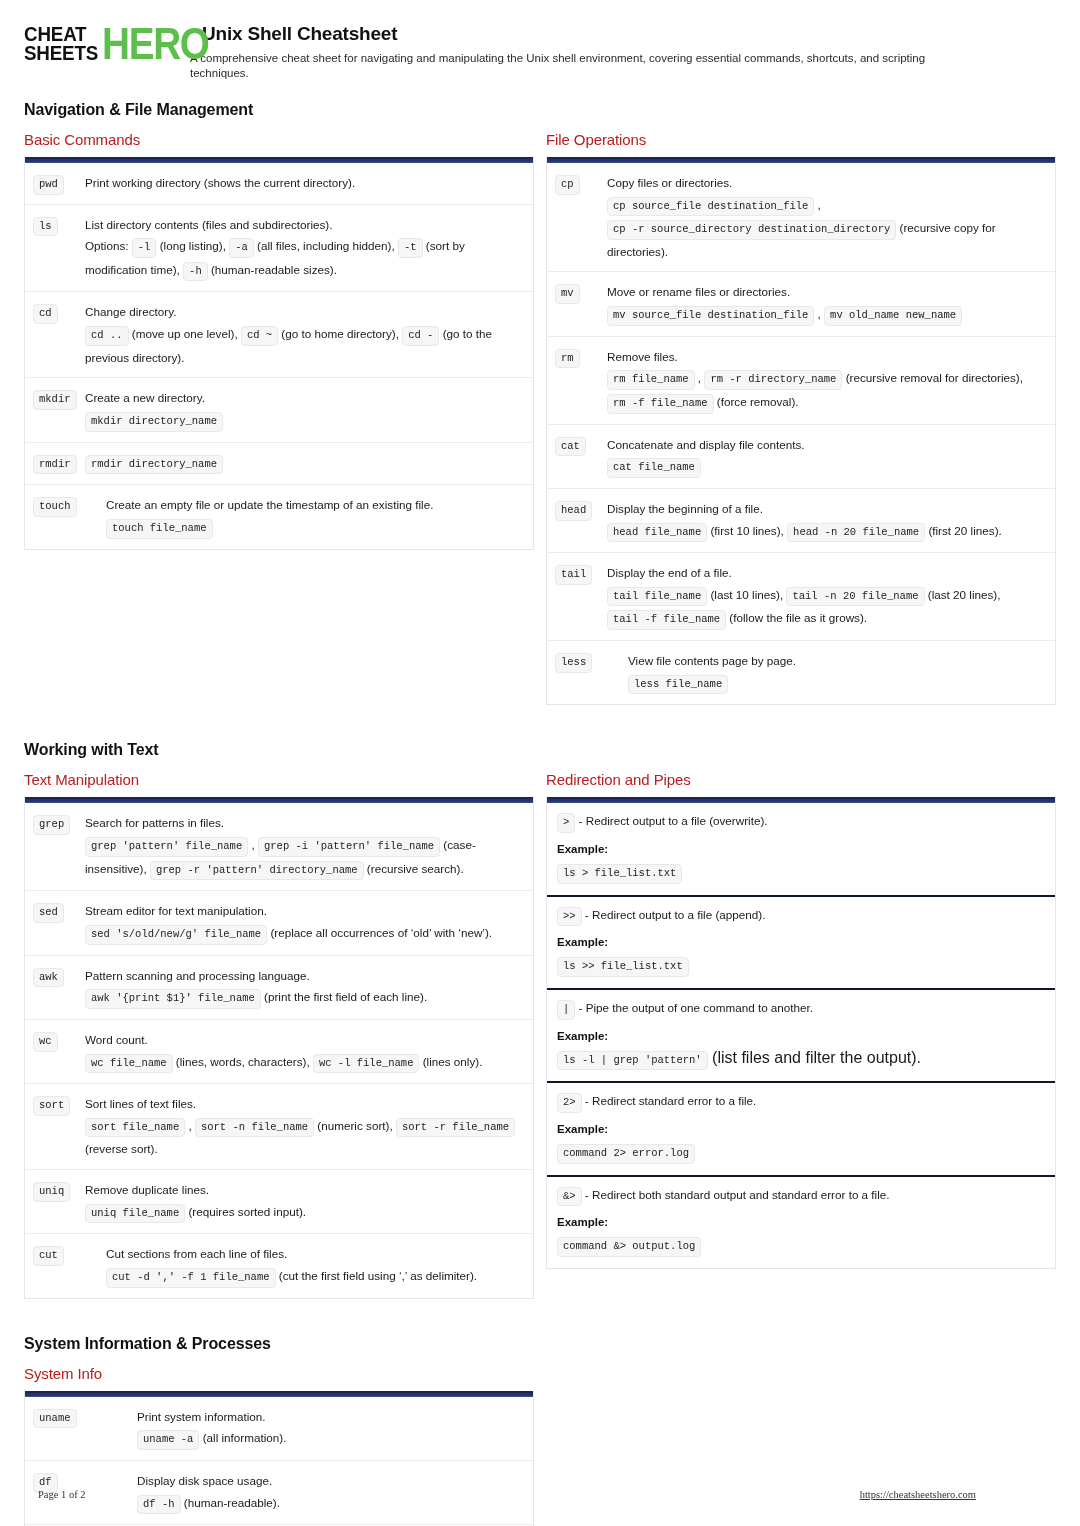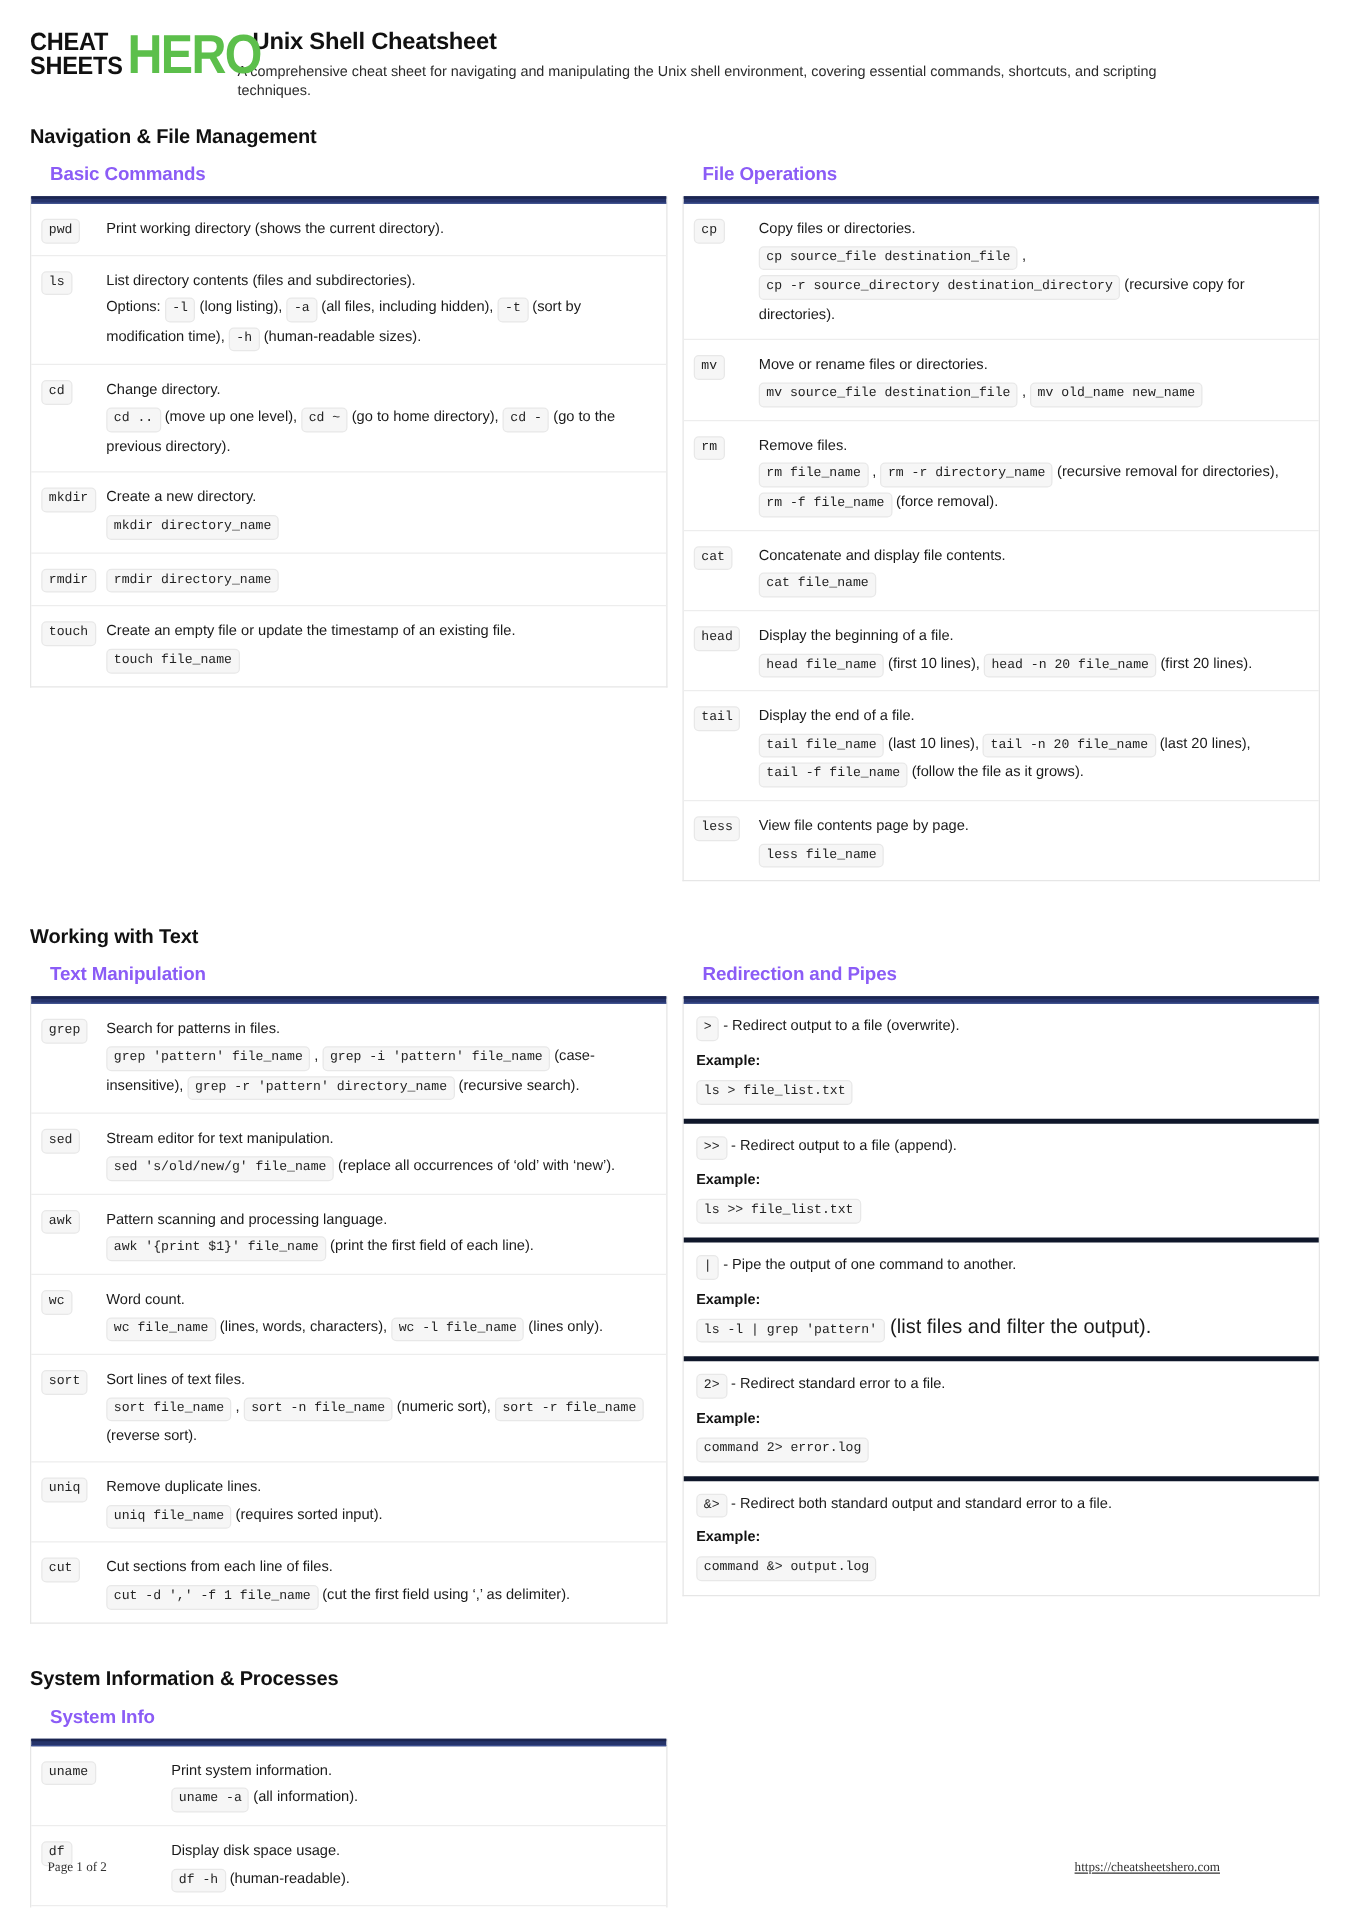--- a/index.html
+++ b/index.html
@@ -86,23 +86,23 @@
   }
   .columns {
     display: flex;
     gap: 12px;
     align-items: flex-start;
   }
   .col { width: 510px; flex: 0 0 510px; }
 
   .sub-title {
     font-size: 15px;
-    font-weight: bold;
-    color: #8b5cf6;
-    margin: 0 0 9px 16px;
+    font-weight: normal;
+    color: #b91c1c;
+    margin: 0 0 9px 0;
     letter-spacing: -0.1px;
   }
 
   
   .ctable {
     width: 100%;
     border: 1px solid #e6e6e6;
     border-top: none;
     background: #ffffff;
   }
@@ -111,21 +111,21 @@
     background: #26346b;
     border-top: 2px solid #1b2550;
     border-bottom: 1px solid #3a4d8f;
   }
   .crow {
     display: flex;
     align-items: flex-start;
     border-bottom: 1px solid #ededed;
     padding: 9px 8px 9px 8px;
   }
-  .crow:last-child { border-bottom: none; }
+  .crow:last-child { border-bottom: none; gap: 21px; }
   .ccmd {
     flex: 0 0 52px;
     width: 52px;
     padding-right: 6px;
     padding-top: 1px;
     overflow-wrap: break-word;
     word-break: break-all;
   }
   .ccmd.wide { flex: 0 0 104px; width: 104px; }
   .cdesc {
@@ -152,21 +152,21 @@
   }
   .ccmd code {
     white-space: normal;
     word-break: break-all;
     max-width: 100%;
   }
   .cdesc code { margin: 1px 0; }
 
   
   .rrow {
-    border-bottom: 4px solid #0f172a;
+    border-bottom: 2px solid #0f172a;
     padding: 9px 10px 11px 10px;
   }
   .rrow:last-child { border-bottom: none; }
   .rline {
     font-size: 11.7px;
     color: #1a1a1a;
     line-height: 1.6;
     margin-bottom: 10px;
   }
   .rlabel {

